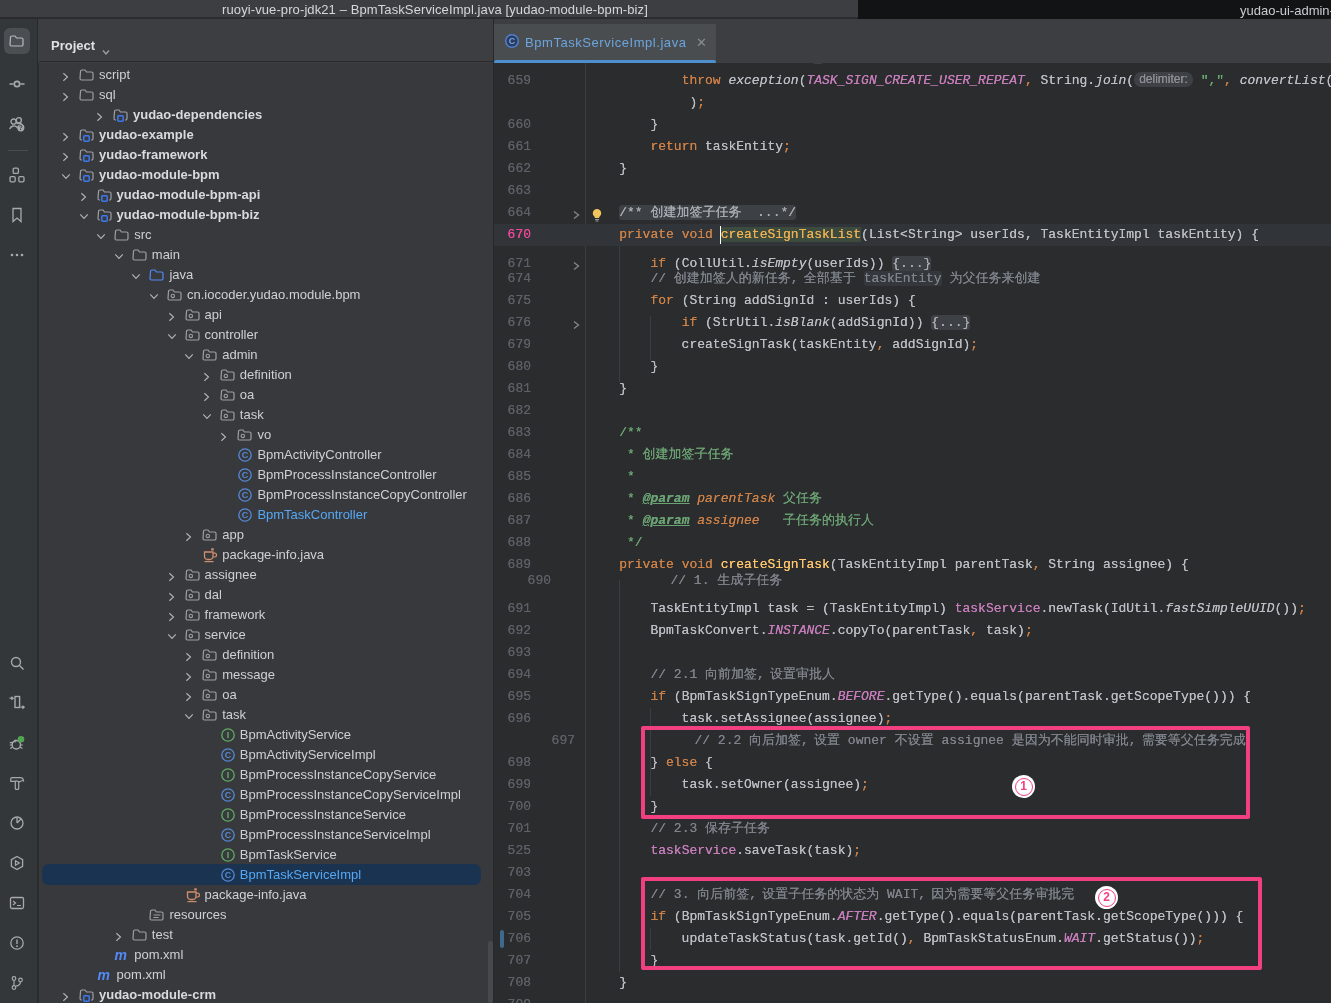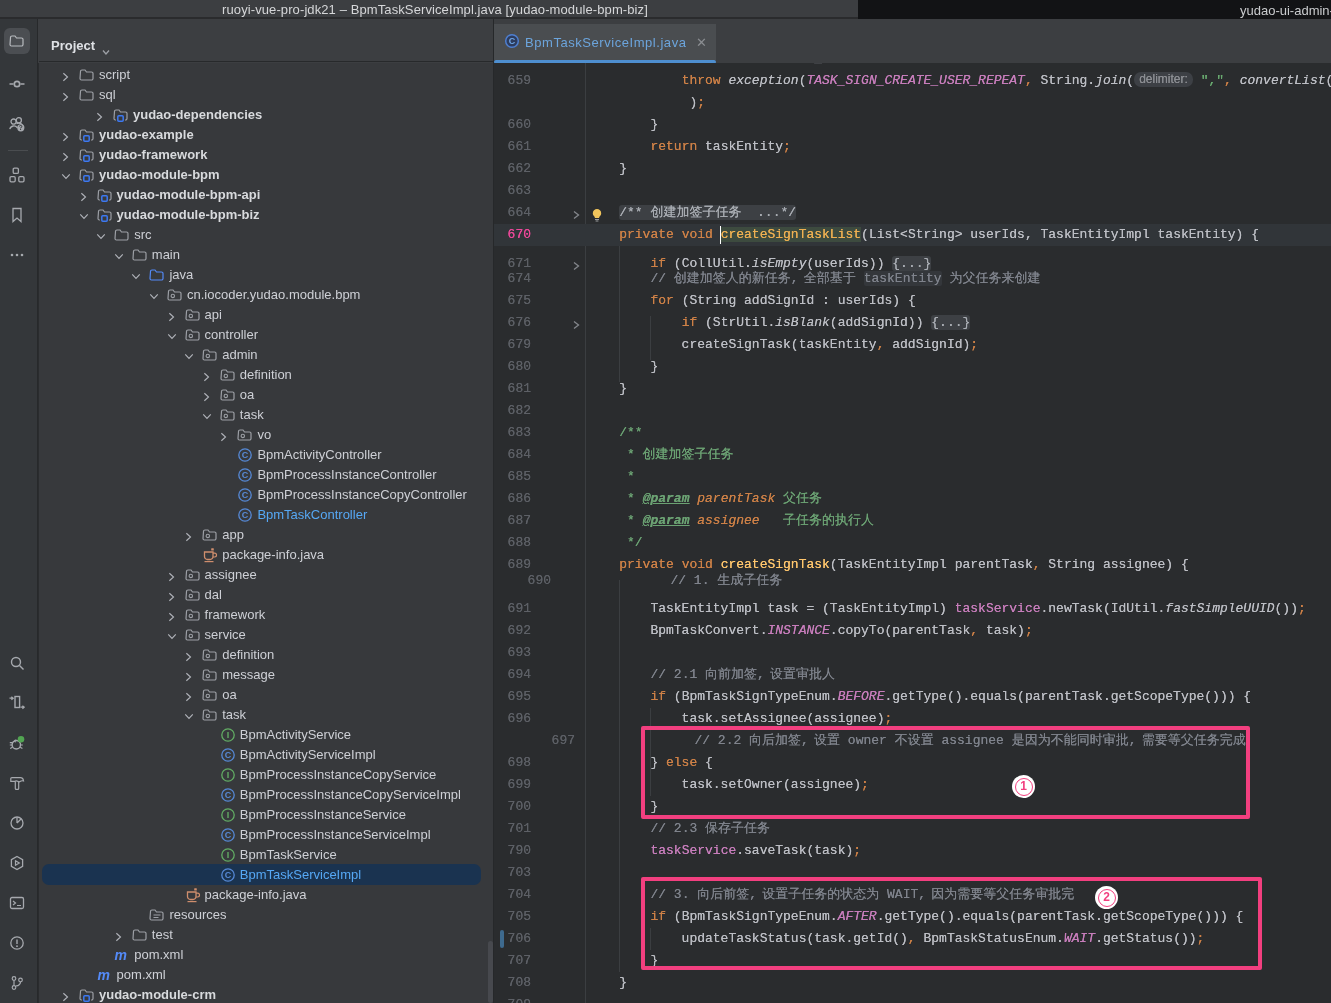--- a/index.html
+++ b/index.html
@@ -625,21 +625,21 @@
     <div class="row" style="top:557px;"><div class="ln">692</div><div class="code">        BpmTaskConvert.<span class="p">INSTANCE</span>.copyTo(parentTask<span class="o">,</span> task)<span class="o">;</span></div></div>
     <div class="row" style="top:579px;"><div class="ln">693</div><div class="code"></div></div>
     <div class="row" style="top:601px;"><div class="ln">694</div><div class="code">        <span class="c">// 2.1 向前加签<span class="cjkc">,</span>设置审批人</span></div></div>
     <div class="row" style="top:623px;"><div class="ln">695</div><div class="code">        <span class="k">if </span>(BpmTaskSignTypeEnum.<span class="p">BEFORE</span>.getType().equals(parentTask.getScopeType())) {</div></div>
     <div class="row" style="top:645px;"><div class="ln">696</div><div class="code">            task.setAssignee(assignee)<span class="o">;</span></div></div>
     <div class="row" style="top:667px;margin-left:44px;"><div class="ln">697</div><div class="code">        <span class="c">// 2.2 向后加签<span class="cjkc">,</span>设置 owner 不设置 assignee 是因为不能同时审批<span class="cjkc">,</span>需要等父任务完成</span></div></div>
     <div class="row" style="top:689px;"><div class="ln">698</div><div class="code">        } <span class="k">else</span> {</div></div>
     <div class="row" style="top:711px;"><div class="ln">699</div><div class="code">            task.setOwner(assignee)<span class="o">;</span></div></div>
     <div class="row" style="top:733px;"><div class="ln">700</div><div class="code">        }</div></div>
     <div class="row" style="top:755px;"><div class="ln">701</div><div class="code">        <span class="c">// 2.3 保存子任务</span></div></div>
-    <div class="row" style="top:777px;"><div class="ln">790</div><div class="code">        <span class="f">taskService</span>.saveTask(task)<span class="o">;</span></div></div>
+    <div class="row" style="top:777px;"><div class="ln">525</div><div class="code">        <span class="f">taskService</span>.saveTask(task)<span class="o">;</span></div></div>
     <div class="row" style="top:799px;"><div class="ln">703</div><div class="code"></div></div>
     <div class="row" style="top:821px;"><div class="ln">704</div><div class="code">        <span class="c">// 3. 向后前签<span class="cjkc">,</span>设置子任务的状态为 WAIT<span class="cjkc">,</span>因为需要等父任务审批完</span></div></div>
     <div class="row" style="top:843px;"><div class="ln">705</div><div class="code">        <span class="k">if </span>(BpmTaskSignTypeEnum.<span class="p">AFTER</span>.getType().equals(parentTask.getScopeType())) {</div></div>
     <div class="row" style="top:865px;"><div class="ln">706</div><div class="code">            updateTaskStatus(task.getId()<span class="o">,</span> BpmTaskStatusEnum.<span class="p">WAIT</span>.getStatus())<span class="o">;</span></div></div>
     <div class="row" style="top:887px;"><div class="ln">707</div><div class="code">        }</div></div>
     <div class="row" style="top:909px;"><div class="ln">708</div><div class="code">    }</div></div>
     <div class="row" style="top:931px;"><div class="ln">709</div><div class="code"></div></div>
     <div class="abs" style="left:96px;top:145px;width:14px;height:14px;">
 <svg width="14" height="14" viewBox="0 0 14 14">
         <path d="M7 1 a4.2 4.2 0 0 1 4.2 4.2 c0 1.7-1 2.6-1.6 3.4-.3.4-.5.8-.5 1.4 h-4.2 c0-.6-.2-1-.5-1.4-.6-.8-1.6-1.7-1.6-3.4 A4.2 4.2 0 0 1 7 1 z" fill="#f2c55c"></path>

